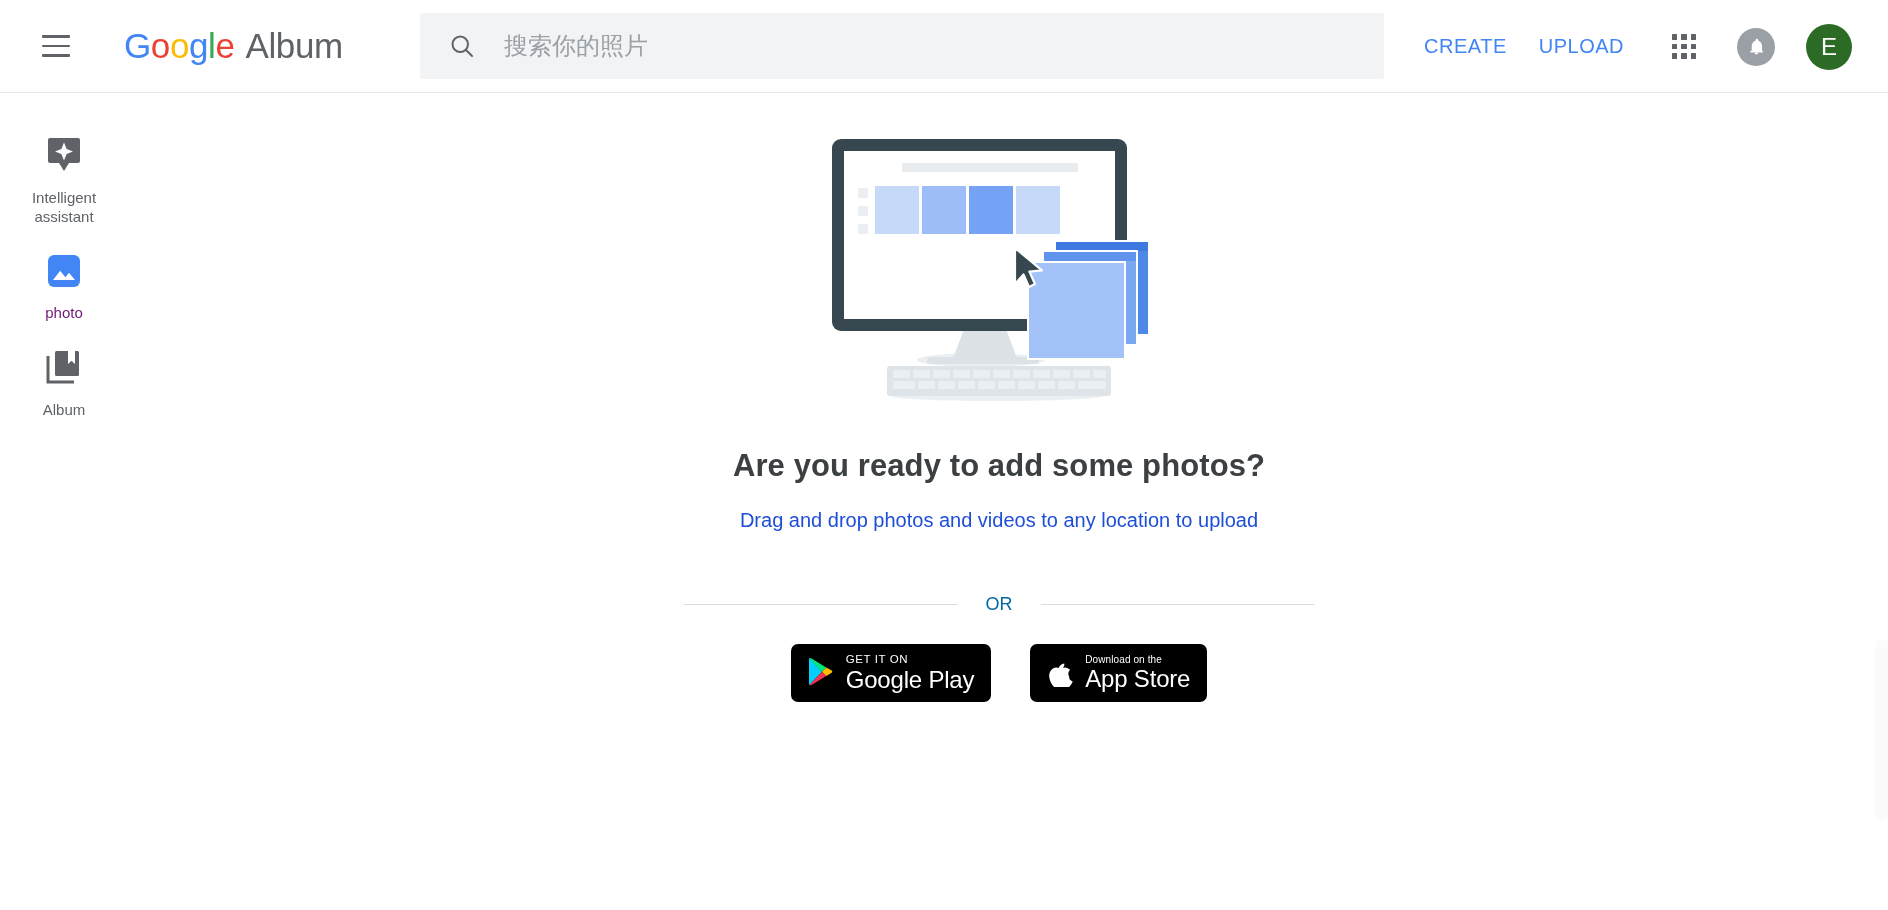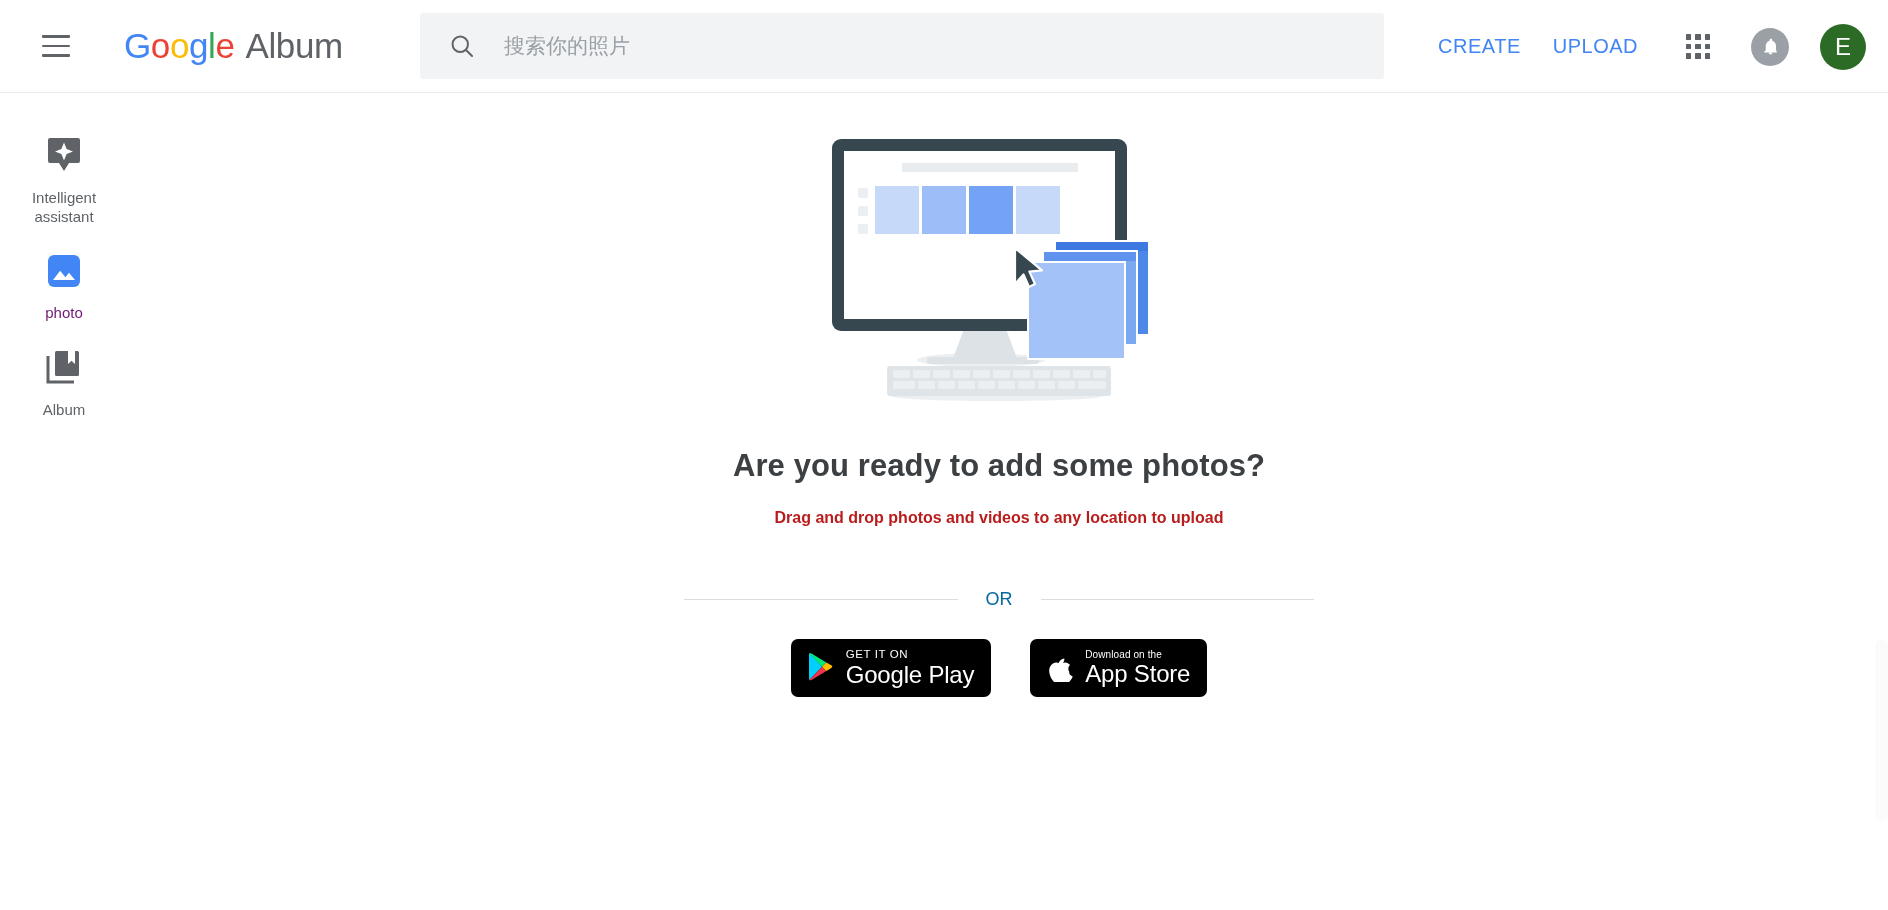--- a/index.html
+++ b/index.html
@@ -59,30 +59,30 @@
     background: #f1f3f4;
     border-radius: 3px;
     display: flex;
     align-items: center;
     cursor: text;
   }
   .search-icon { margin-left: 28px; display: flex; align-items: center; }
   .search-input {
     border: none; outline: none; background: transparent;
     font-family: "Liberation Sans", sans-serif;
-    font-size: 21px;
+    font-size: 24px;
     color: #b91c1c;
     margin-left: 26px;
     width: 820px;
   }
   .search-input::placeholder { color: #9aa0a6; }
 
   .hdr-actions {
     position: absolute;
-    right: 14px; top: 0;
+    right: 28px; top: 0;
     height: 93px;
     display: flex;
     align-items: center;
   }
   .txt-btn {
     color: #4285F4;
     font-size: 20px;
     font-weight: 500;
     letter-spacing: 0.5px;
     padding: 12px 16px;
@@ -167,23 +167,23 @@
   .illus { margin-top: 42px; }
   .headline {
     margin-top: 40px;
     font-size: 31px;
     color: #3c4043;
     font-weight: 700;
     letter-spacing: 0.1px;
   }
   .subhead {
     margin-top: 25px;
-    font-size: 16px;
-    color: #b91c1c;
-    font-weight: 700;
+    font-size: 20px;
+    color: #1d4ed8;
+    font-weight: 400;
   }
   .or-row {
     margin-top: 62px;
     width: 630px;
     display: flex;
     align-items: center;
   }
   .or-line { flex: 1; height: 1px; background: #dadce0; }
   .or-text {
     margin: 0 28px;

